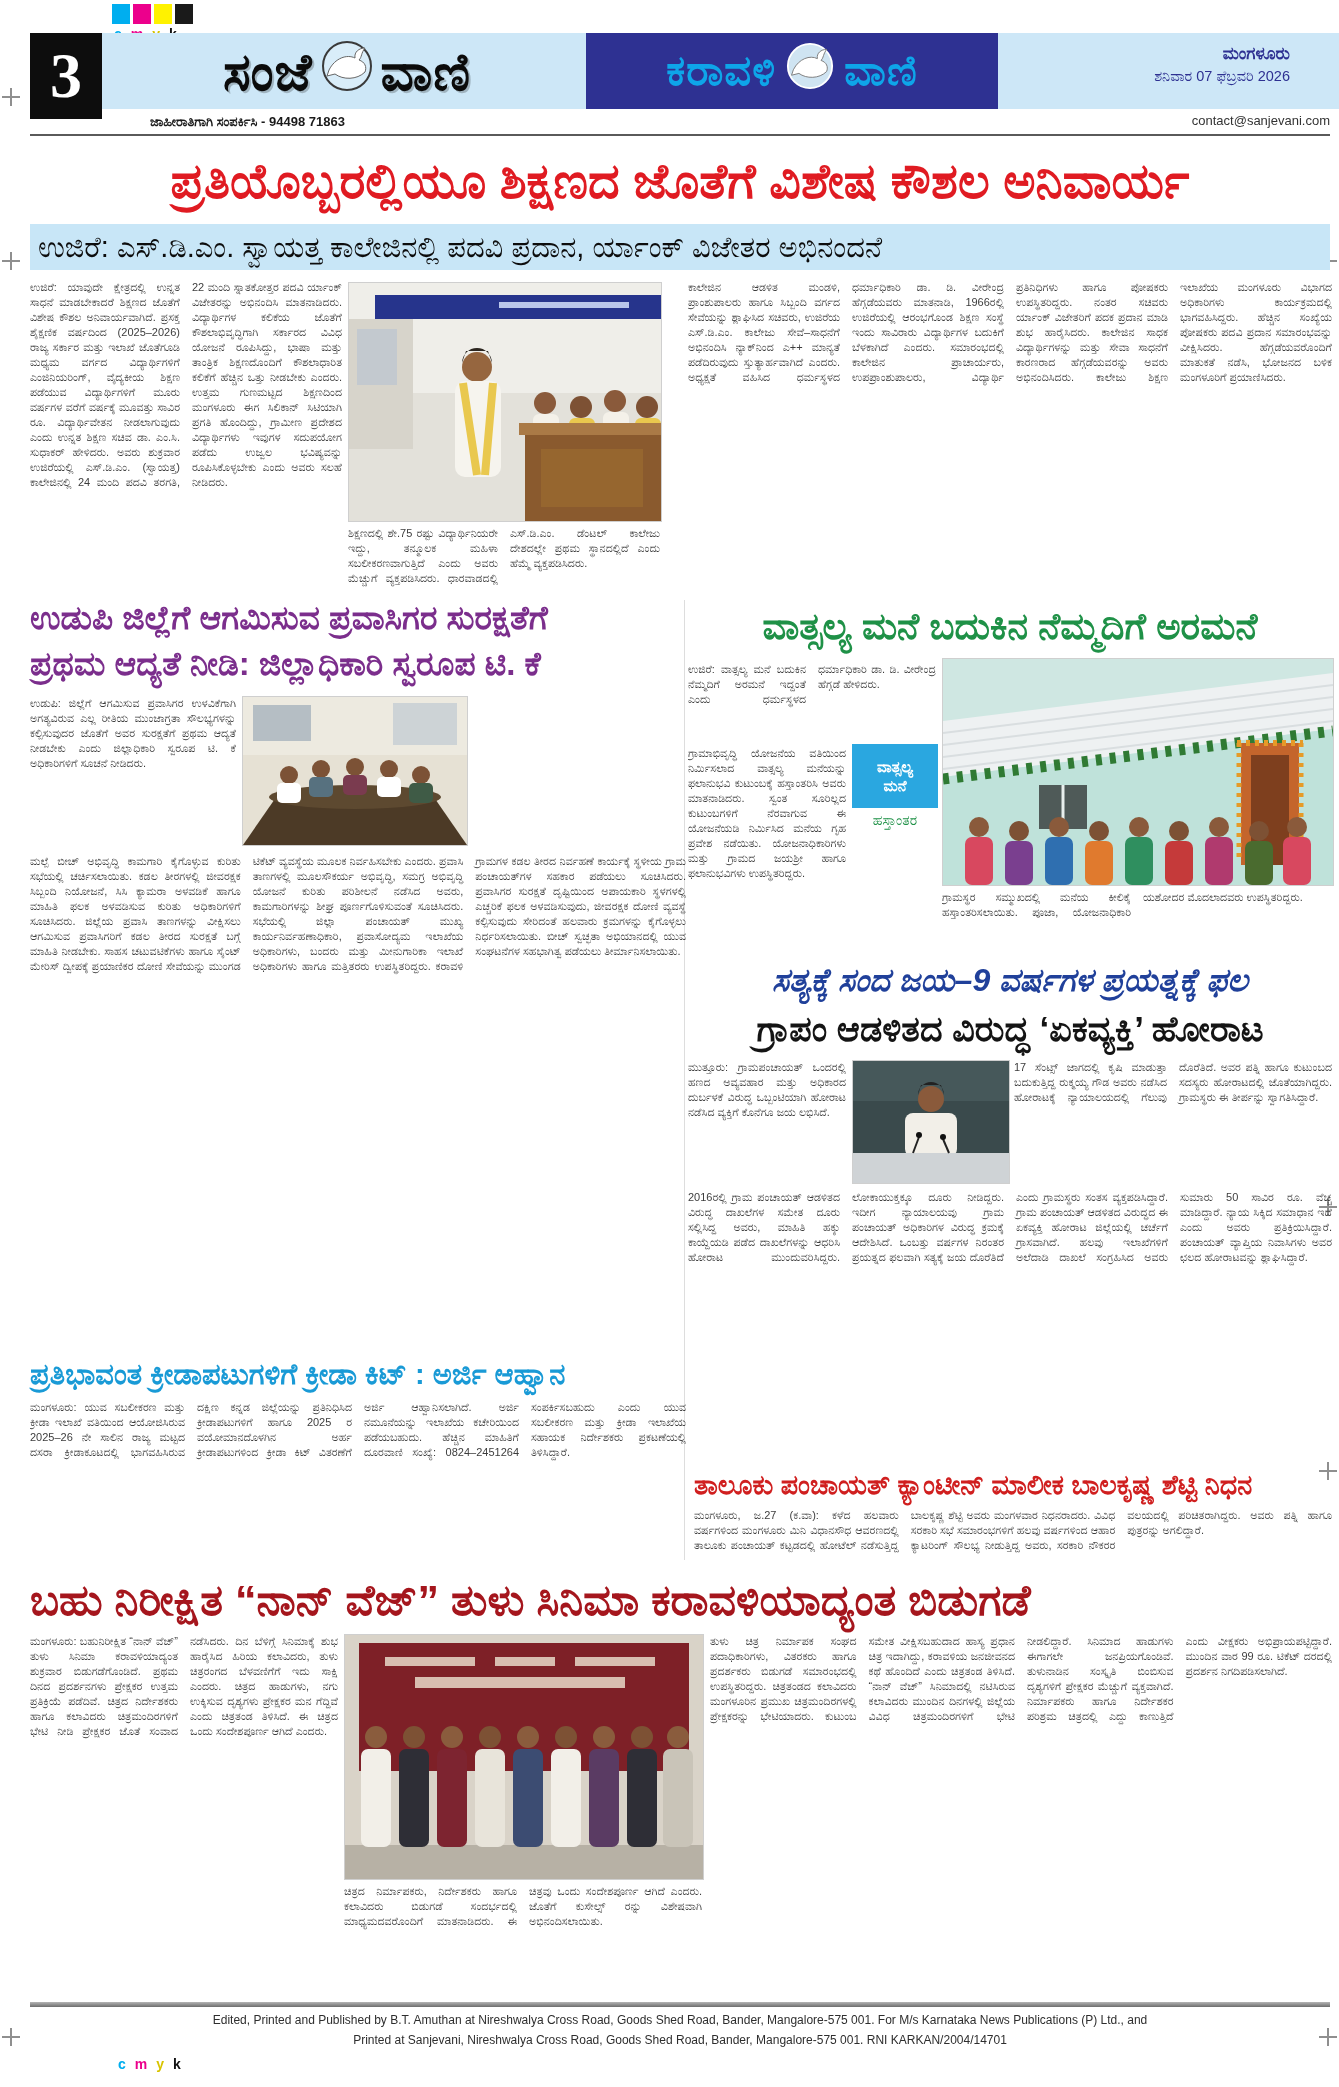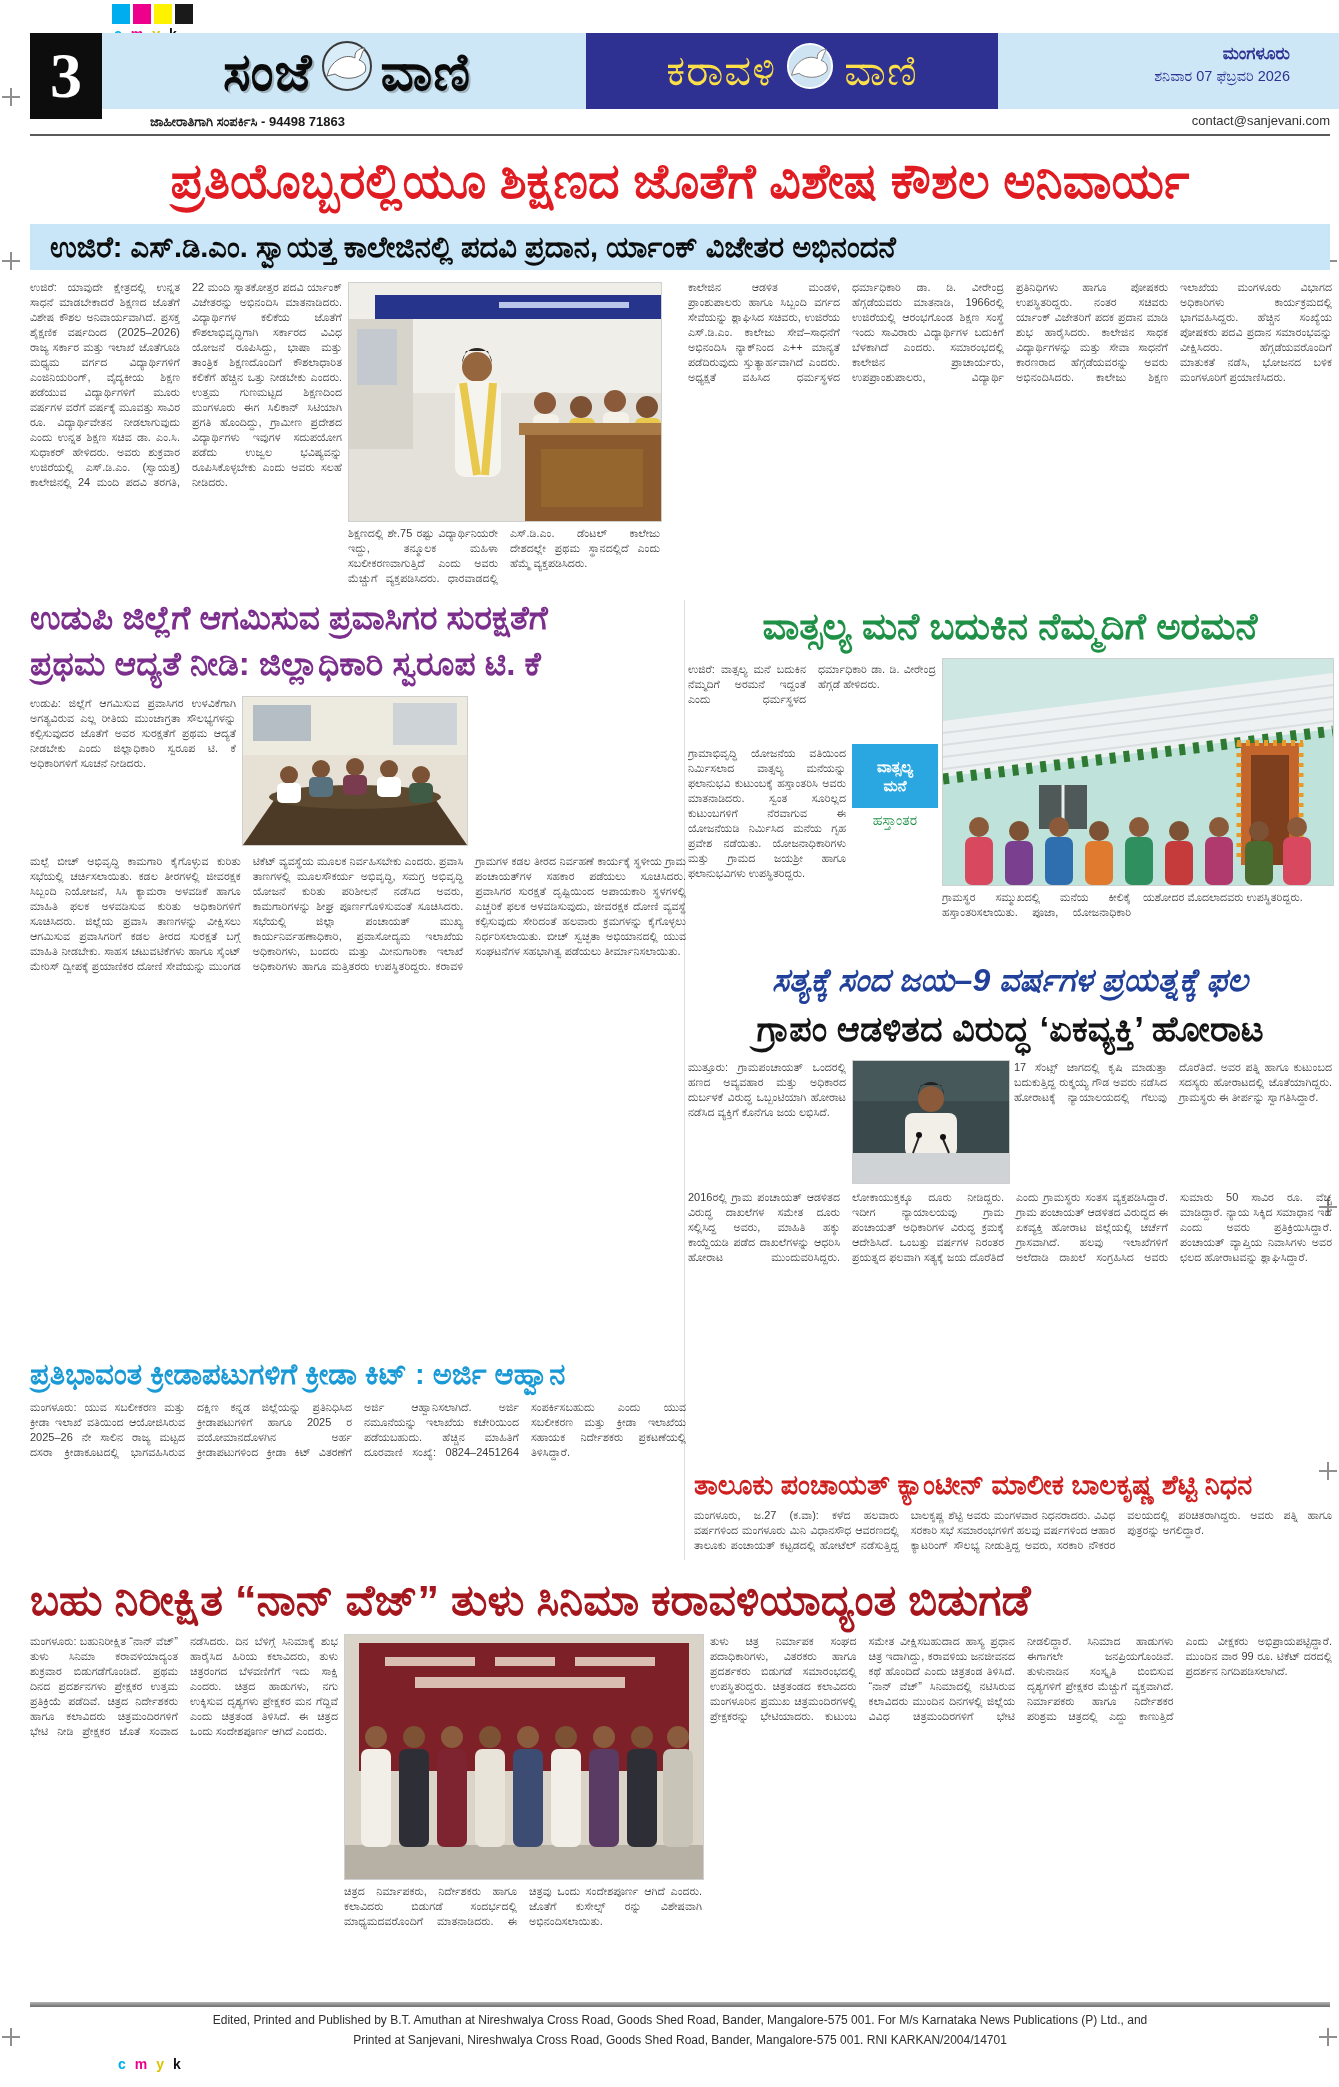--- a/index.html
+++ b/index.html
@@ -17,30 +17,30 @@
   .crop::after{content:"";position:absolute;top:0;bottom:0;left:8px;width:1.5px;background:#8f8f8f;}
   .sq{width:18px;height:20px;display:inline-block;margin-right:3px;}
   .cmyk-letters{display:flex;gap:9px;font-weight:bold;font-size:14px;}
   .band{background:#cde7f7;}
   .pgbox{background:#0d0d0d;color:#fff;display:flex;align-items:center;justify-content:center;
          font-family:"Liberation Serif","DejaVu Serif",serif;font-weight:bold;font-size:64px;}
   .masthead-black{display:flex;align-items:center;justify-content:center;gap:8px;
          font-weight:900;font-size:52px;color:#0b0b0b;letter-spacing:1px;
          text-shadow:2px 2px 0 rgba(0,0,0,0.22);}
   .masthead-blue{background:#2e3192;display:flex;align-items:center;justify-content:center;gap:10px;
-         color:#fde047;font-weight:400;font-size:42px;letter-spacing:1px;}
+         color:#0ea5e9;font-weight:700;font-size:42px;letter-spacing:1px;}
   .city-block{text-align:right;color:#2e3192;}
   .city-block .city{font-size:17px;font-weight:bold;}
   .city-block .date{font-size:14.5px;margin-top:4px;}
   .small-line{font-size:13px;color:#1a1a1a;font-weight:bold;}
   .email-line{font-size:13px;color:#333;text-align:right;font-weight:normal;}
   .hrule{background:#5a5a5a;}
   .lead-headline{font-size:49px;font-weight:900;color:#e01b22;text-align:center;line-height:70px;white-space:nowrap;}
   .subbar{background:#c8e6f7;}
-  .subbar span{display:block;font-size:29px;font-weight:700;color:#0d0d0d;line-height:46px;padding-left:20px;white-space:nowrap;}
+  .subbar span{display:block;font-size:29px;font-weight:400;color:#0d0d0d;line-height:46px;padding-left:8px;white-space:nowrap;}
   .h-purple{color:#7b2e8c;font-size:33px;font-weight:800;line-height:44px;white-space:nowrap;}
   .h-green{color:#1f9147;font-size:37px;font-weight:800;text-align:center;line-height:50px;white-space:nowrap;}
   .h-blue-i{color:#20409a;font-size:32px;font-weight:800;font-style:italic;text-align:center;line-height:44px;white-space:nowrap;}
   .h-black{color:#141414;font-size:35px;font-weight:800;text-align:center;line-height:46px;white-space:nowrap;}
   .h-cyan{color:#199ad6;font-size:29px;font-weight:800;line-height:40px;white-space:nowrap;}
   .h-red{color:#d01f1f;font-size:27px;font-weight:800;line-height:38px;white-space:nowrap;}
   .h-darkred{color:#a5161d;font-size:43px;font-weight:900;line-height:52px;white-space:nowrap;}
   .label-box{background:#2aa7e0;color:#fff;font-weight:bold;font-size:15px;line-height:19px;
              display:flex;flex-direction:column;align-items:center;justify-content:center;text-align:center;}
   .label-green{color:#1f9147;font-weight:normal;font-size:14px;text-align:center;}

